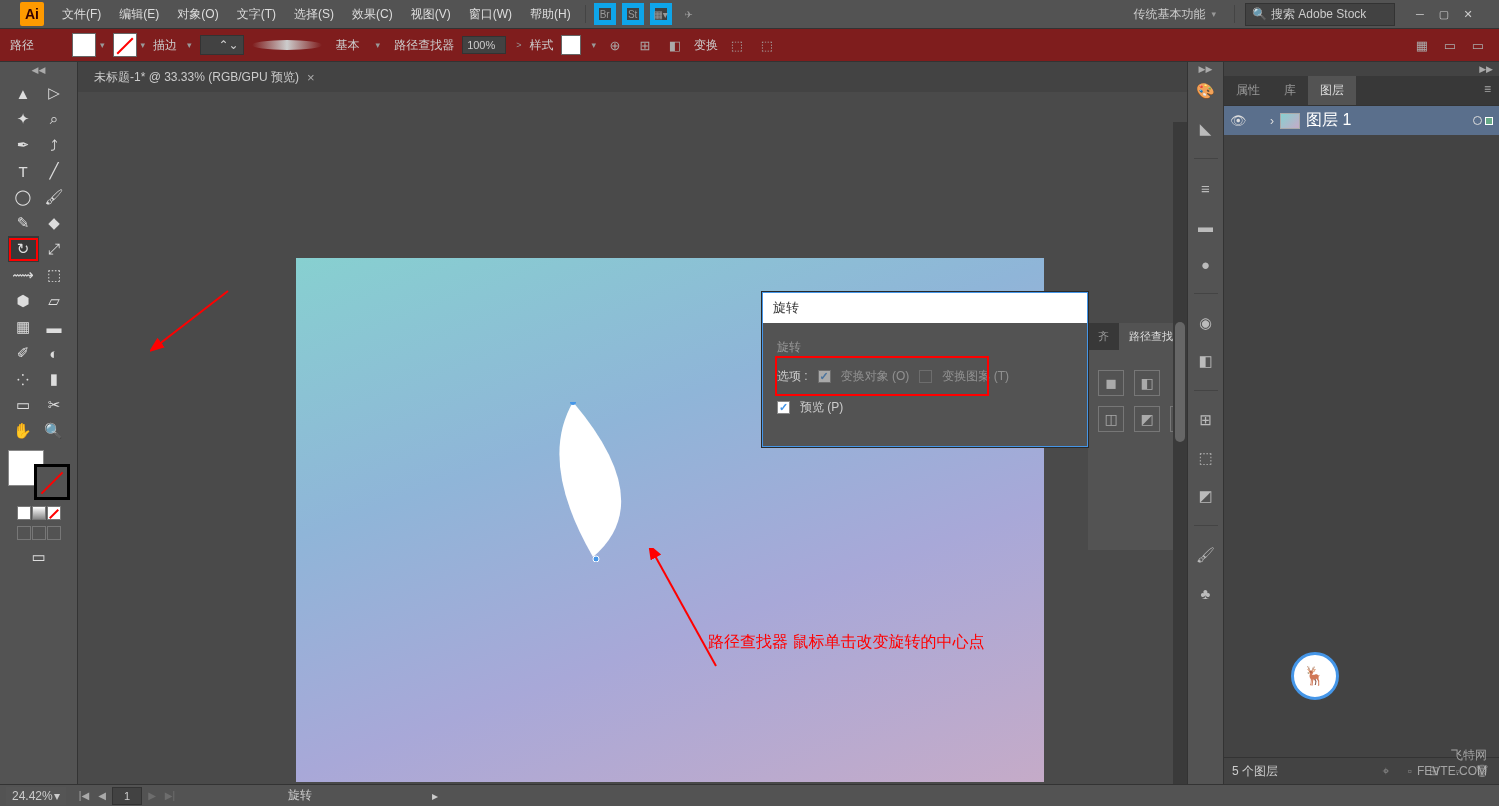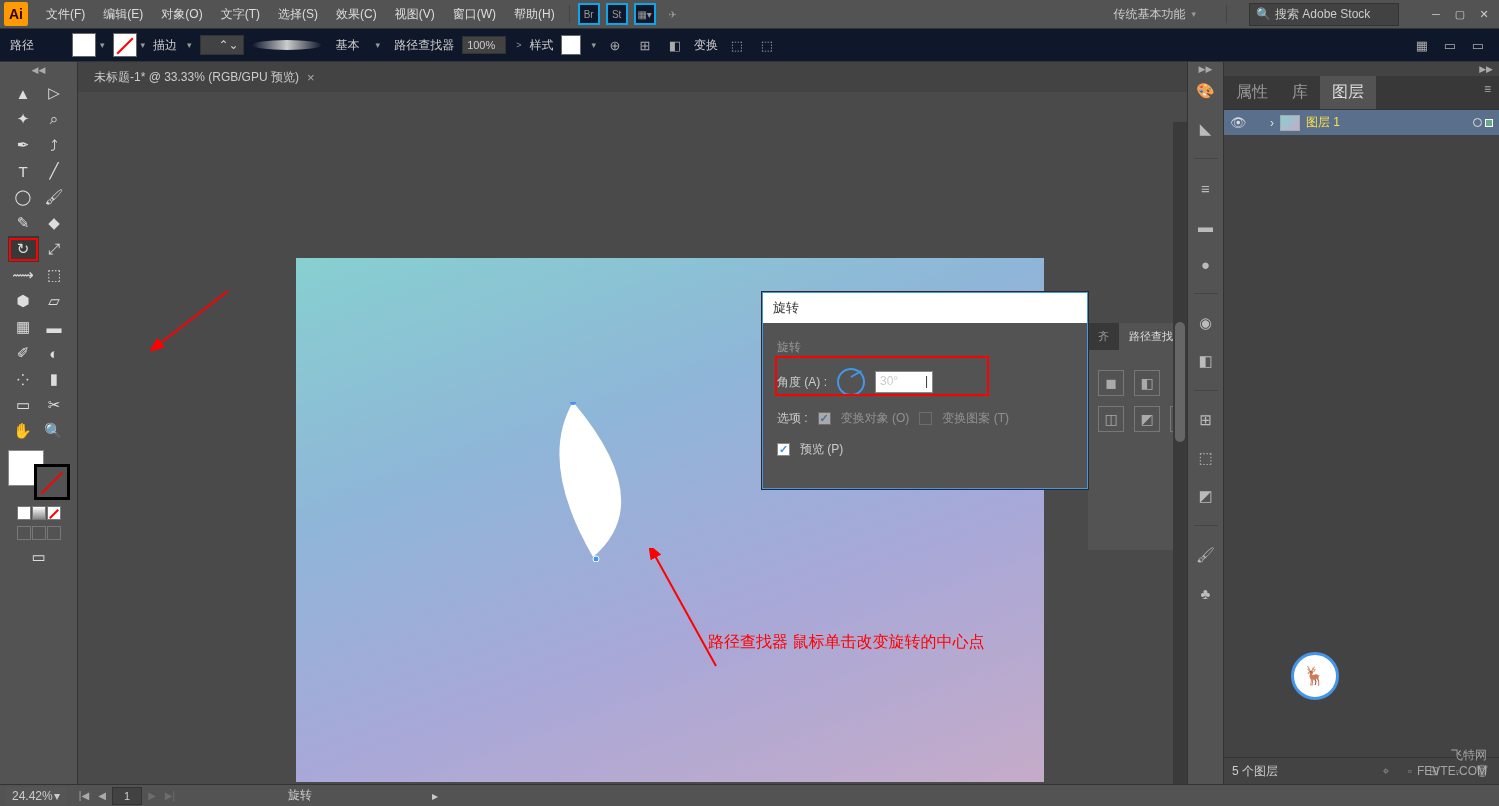--- a/index.html
+++ b/index.html
@@ -1,27 +1,27 @@
 <!DOCTYPE html>
 <html><head>
 <meta charset="utf-8">
 <style>
 *{margin:0;padding:0;box-sizing:border-box;font-family:"Microsoft YaHei",sans-serif;font-size:12px;color:#ccc;user-select:none}
 body{background:#323232;width:1499px;height:806px;overflow:hidden;position:relative}
-.menubar{height:28px;background:#535353;display:flex;align-items:center;padding:0 4px;gap:2px}
+.menubar{height:28px;background:#535353;display:flex;align-items:center;padding:0 20px;gap:2px}
 .ai-logo{width:24px;height:24px;background:#ff9a00;color:#330000;font-weight:bold;display:flex;align-items:center;justify-content:center;font-size:14px;border-radius:2px;margin-right:8px}
 .menu-item{padding:4px 8px;color:#ddd;cursor:pointer}
 .menu-sep{width:1px;height:18px;background:#444;margin:0 4px}
-.menu-icon{width:22px;height:22px;background:#0f172a;border:2px solid #0ea5e9;display:flex;align-items:center;justify-content:center;margin:0 2px;font-size:10px;color:#999}
-.menu-right{margin-left:auto;display:flex;align-items:center;gap:18px}
+.menu-icon{width:22px;height:22px;background:#404040;border:5px solid #0ea5e9;display:flex;align-items:center;justify-content:center;margin:0 2px;font-size:10px;color:#999}
+.menu-right{margin-left:auto;display:flex;align-items:center;gap:6px}
 .workspace-dd{padding:2px 8px;color:#ddd;display:flex;align-items:center;gap:4px}
 .search-box{background:#424242;border:1px solid #333;padding:2px 6px;width:150px;color:#888;font-size:11px}
 .win-btns{display:flex;gap:2px;margin-left:8px}
 .win-btn{width:22px;height:18px;display:flex;align-items:center;justify-content:center;color:#ccc;font-size:11px}
-.optbar{height:34px;background:#0f172a;display:flex;align-items:center;padding:0 10px;gap:8px;border-top:1px solid #333;border-bottom:1px solid #333}
+.optbar{height:34px;background:#7f1d1d;display:flex;align-items:center;padding:0 10px;gap:8px;border-top:1px solid #333;border-bottom:1px solid #333}
 .opt-lbl{color:#ccc;font-size:12px;margin-right:30px}
 .swatch{width:24px;height:24px;border:1px solid #666;background:#fff}
 .swatch-red{background:#fff;position:relative}
 .swatch-red::after{content:"";position:absolute;width:100%;height:2px;background:red;top:50%;left:0;transform:rotate(-45deg)}
 .dd-arrow{color:#999;font-size:9px;margin-left:2px}
 .opt-field{background:#424242;border:1px solid #333;padding:2px 4px;width:44px;color:#ccc;font-size:11px}
 .opt-icon{width:22px;height:22px;display:flex;align-items:center;justify-content:center;color:#aaa;font-size:13px}
 .main{display:flex;height:calc(100% - 62px - 22px)}
 .toolbox{width:78px;background:#535353;border-right:1px solid #333;padding-top:18px;position:relative}
 .tool-collapse{position:absolute;top:2px;left:0;right:0;height:12px;display:flex;align-items:center;justify-content:center;color:#aaa;font-size:9px}
@@ -60,27 +60,27 @@
 .arrow1{left:72px;top:195px;width:80px;height:70px}
 .arrow2{left:568px;top:456px;width:90px;height:120px}
 .anno-text{position:absolute;left:630px;top:540px;color:red;font-size:16px}
 .right-strip{width:36px;background:#535353;border-left:1px solid #333;display:flex;flex-direction:column;align-items:center;padding-top:18px;gap:16px;position:relative}
 .strip-collapse{position:absolute;top:2px;color:#aaa;font-size:9px}
 .strip-icon{width:22px;height:22px;display:flex;align-items:center;justify-content:center;color:#bbb;font-size:15px}
 .strip-sep{width:24px;height:1px;background:#444;margin:2px 0}
 .right-panel{width:276px;background:#434343;border-left:1px solid #333;display:flex;flex-direction:column;position:relative}
 .panel-collapse{height:14px;display:flex;align-items:center;justify-content:flex-end;padding-right:6px;color:#aaa;font-size:9px}
 .panel-tabs{display:flex;border-bottom:1px solid #333;background:#383838}
-.panel-tab{padding:6px 12px;color:#999;font-size:16px;cursor:pointer}
+.panel-tab{padding:6px 12px;color:#999;font-size:12px;cursor:pointer}
 .panel-tab.active{background:#535353;color:#ddd}
 .panel-menu{margin-left:auto;padding:6px 8px;color:#aaa}
 .layer-row{display:flex;align-items:center;padding:4px 6px;background:#5a6f8c;gap:6px}
 .layer-eye{width:16px;color:#ddd;font-size:13px}
 .layer-thumb{width:20px;height:16px;background:linear-gradient(135deg,#87d0d0,#c5abc8);border:1px solid #aaa}
-.layer-name{color:#fde047;font-size:12px}
+.layer-name{color:#ffffff;font-size:16px}
 .layer-sel{margin-left:auto;display:flex;align-items:center;gap:3px}
 .layer-circ{width:9px;height:9px;border:1px solid #ddd;border-radius:50%}
 .pathfinder-tabs{position:absolute;left:1010px;top:231px;width:156px;background:#383838;display:flex;align-items:center;border-bottom:1px solid #333}
 .pf-tab{padding:6px 10px;color:#999;font-size:11px}
 .pf-tab.active{background:#535353;color:#ddd}
 .pf-body{position:absolute;left:1010px;top:258px;width:156px;height:200px;background:#535353;padding:10px}
 .pf-row{display:flex;gap:10px;margin:10px 0}
 .pf-icon{width:26px;height:26px;border:1px solid #777;display:flex;align-items:center;justify-content:center;color:#aaa;font-size:14px}
 .panel-footer{margin-top:auto;padding:4px 8px;border-top:1px solid #333;display:flex;align-items:center;justify-content:space-between;color:#999;font-size:11px}
 .pf-icons-row{display:flex;gap:6px}
@@ -268,28 +268,20 @@
           <div class="pf-icon">◩</div>
           <div class="pf-icon">◪</div>
 
         </div>
       </div>
 
       <div class="dialog">
         <div class="dlg-title">旋转</div>
         <div class="dlg-body">
           <div class="dlg-section-lbl">旋转</div>
-          <div class="dlg-row">
-            <span>角度 (A) :</span>
-            <div class="angle-dial"></div>
-            <div class="dlg-angle-field">
-                <span>30°</span>
-                <span style="color:#333">|</span>
-              </div>
-          </div>
           <div class="dlg-row" style="color:#888;font-size:11px">
             <span>选项 :</span>
             <span class="dlg-checkbox" style="opacity:0.5">✓</span>
             <span style="opacity:0.5">变换对象 (O)</span>
             <span class="dlg-checkbox" style="opacity:0.5;background:#535353"></span>
             <span style="opacity:0.5">变换图案 (T)</span>
           </div>
           <div class="dlg-row">
             <span class="dlg-checkbox">✓</span>
             <span>预览 (P)</span>

